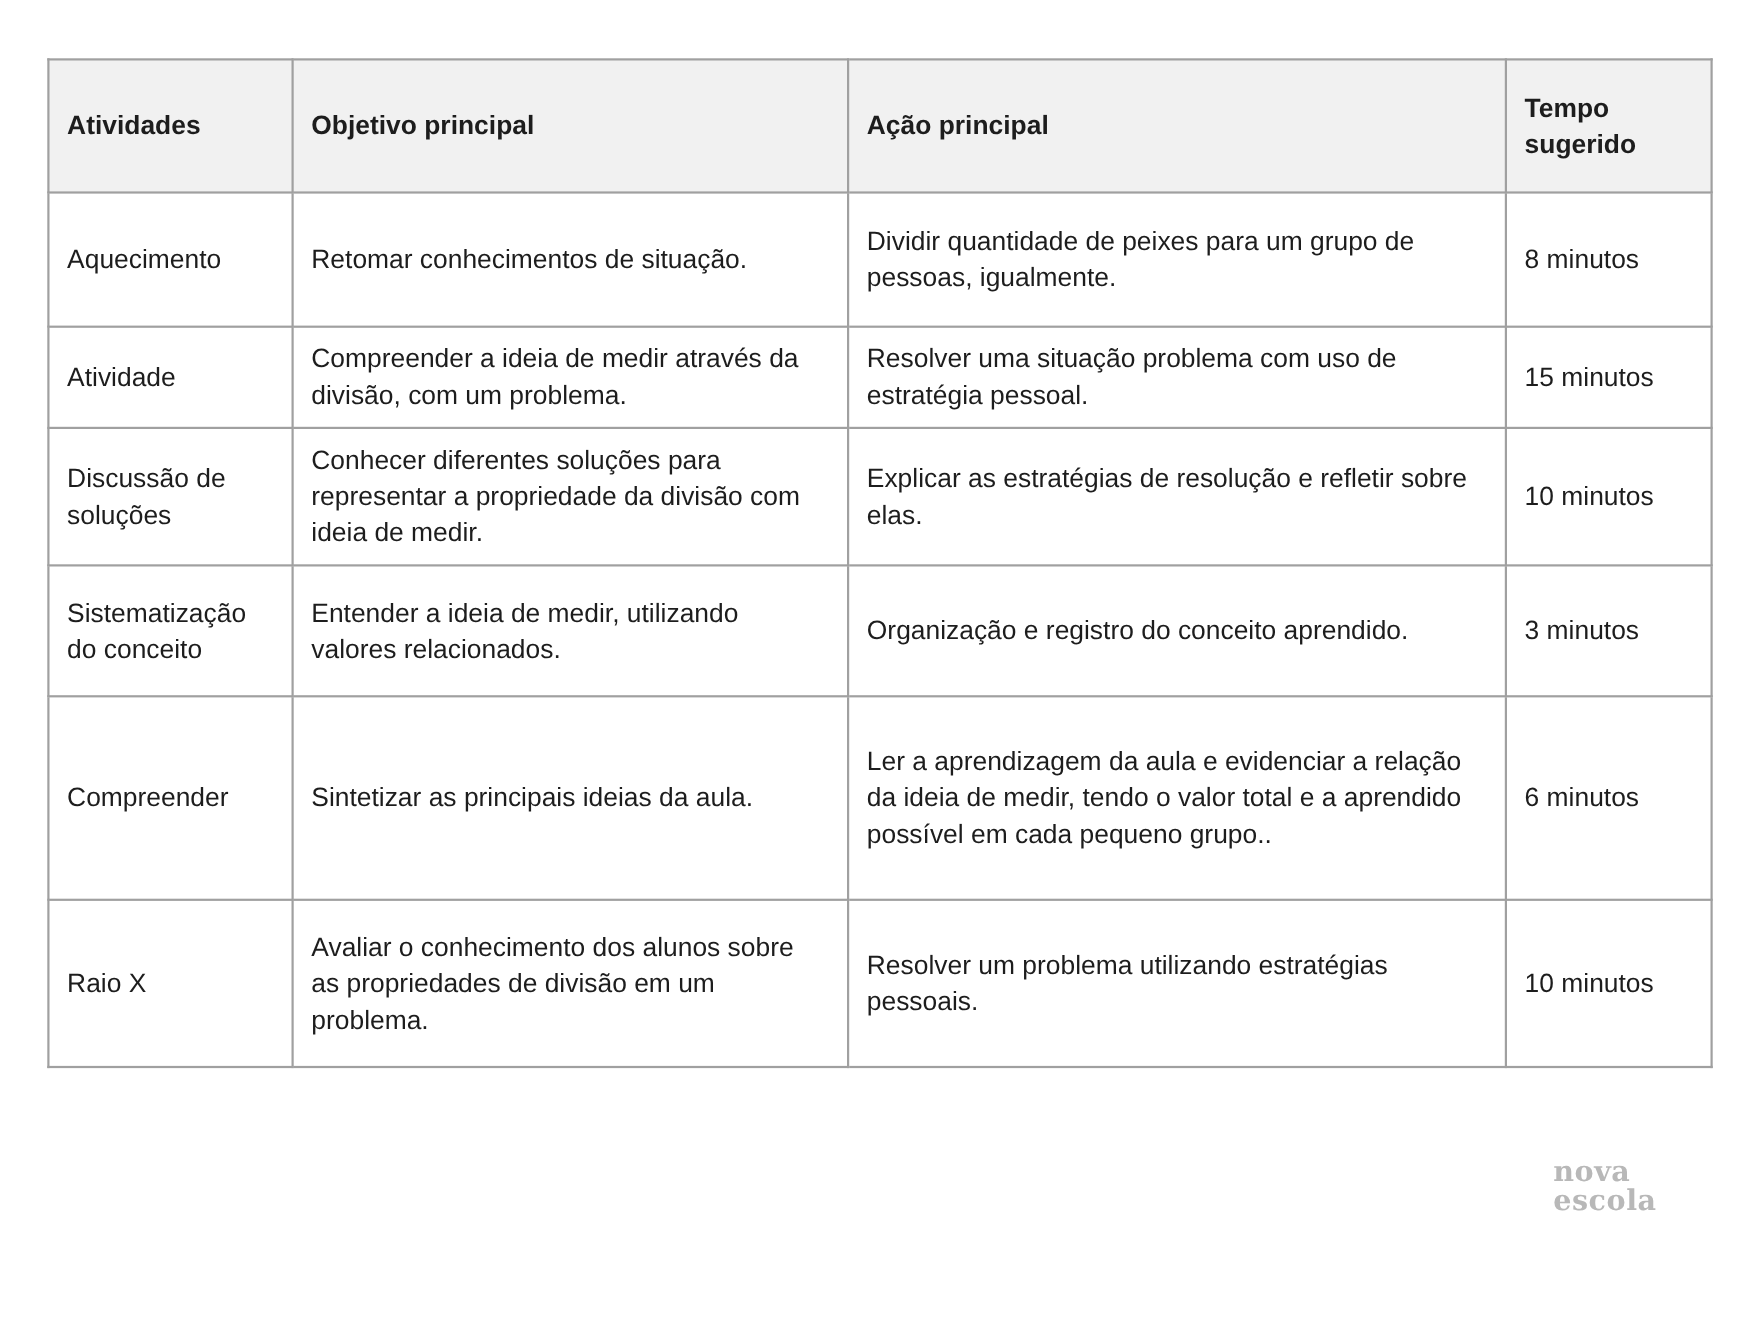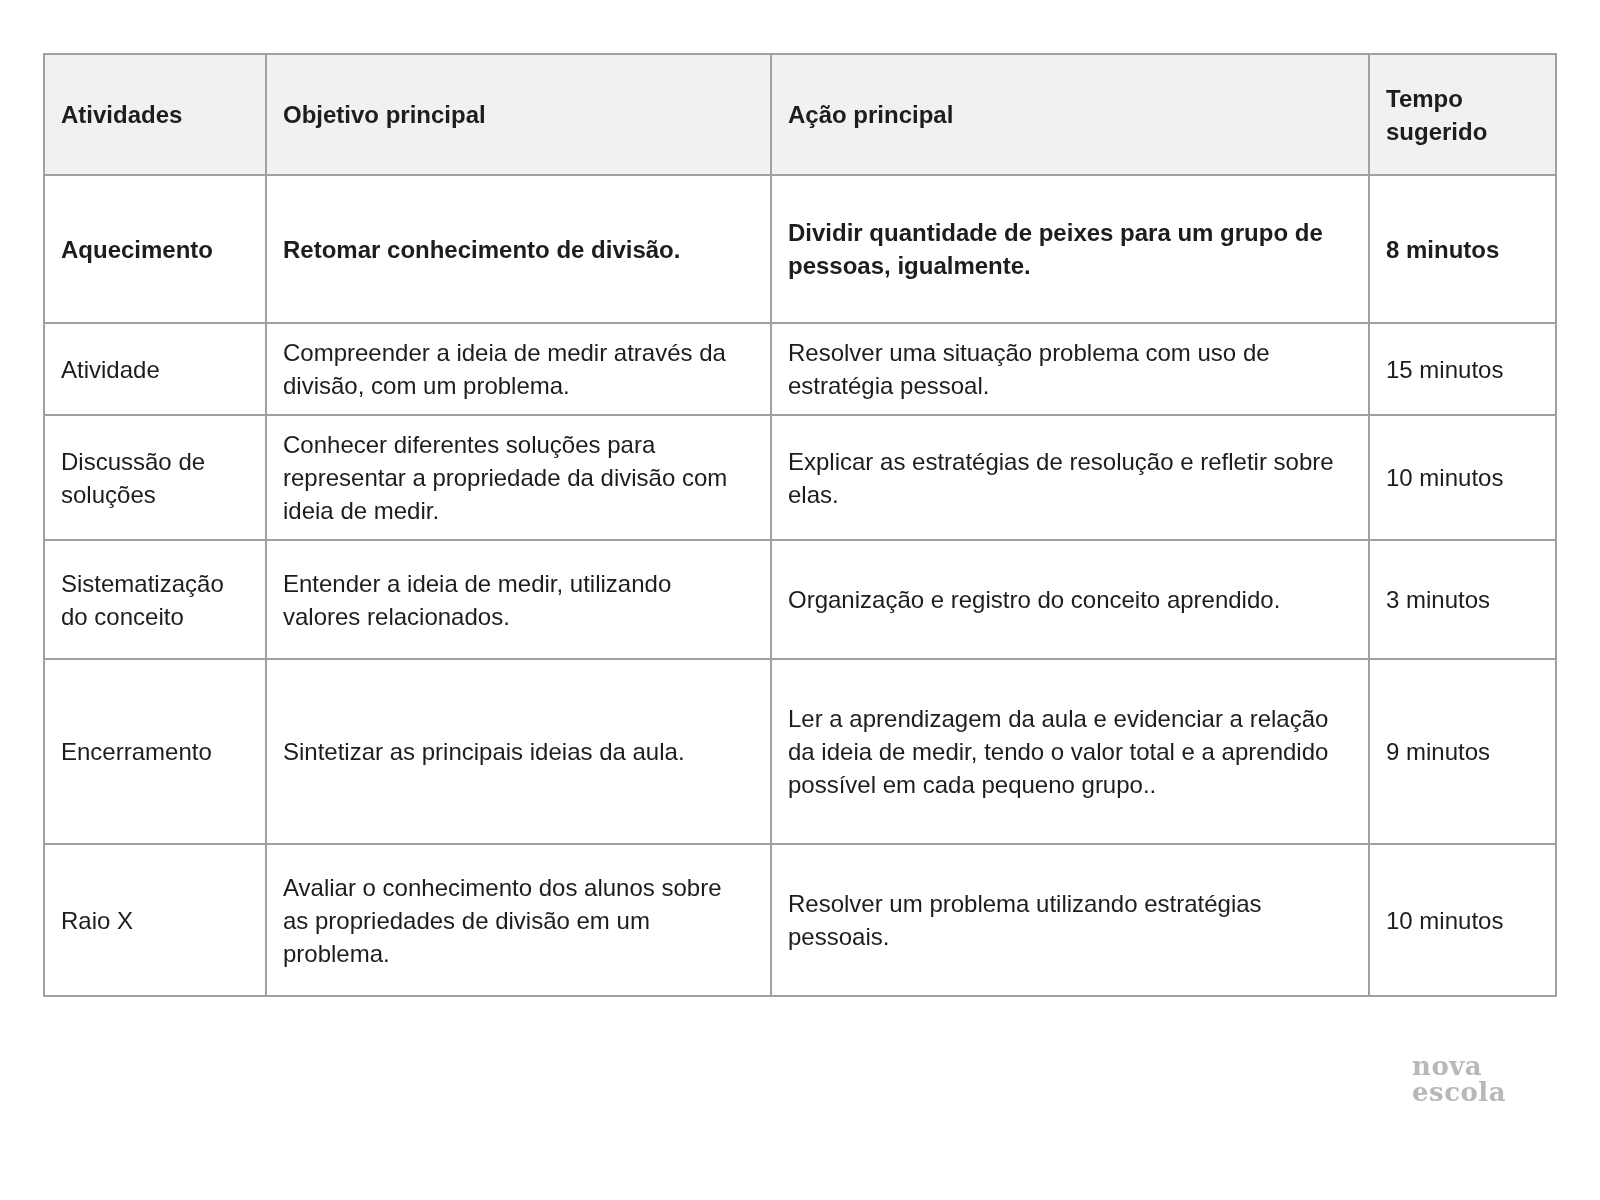--- a/index.html
+++ b/index.html
@@ -38,21 +38,21 @@
     line-height:33px;
     text-align:left;
     word-wrap:break-word;
   }
   .lesson-table thead th{
     background:var(--header-bg);
     font-weight:bold;
     vertical-align:middle;
   }
   thead tr{height:121px;}
-  tbody tr:nth-child(1){height:148px;font-weight:bold;}
+  tbody tr:nth-child(1){height:122px;}
   tbody tr:nth-child(2){height:88px;}
   tbody tr:nth-child(3){height:108px;}
   tbody tr:nth-child(4){height:119px;margin-left:42px;}
   tbody tr:nth-child(5){height:185px;}
   tbody tr:nth-child(6){height:152px;}
   .logo{
     position:absolute;
     left:1412px;top:1053px;
     font-family:"DejaVu Serif","Liberation Serif",serif;
     font-weight:bold;
@@ -78,21 +78,21 @@
     <tr>
       <th>Atividades</th>
       <th>Objetivo principal</th>
       <th>Ação principal</th>
       <th>Tempo sugerido</th>
     </tr>
   </thead>
   <tbody>
     <tr>
       <td>Aquecimento</td>
-      <td>Retomar conhecimento de divisão.</td>
+      <td>Retomar conhecimentos de situação.</td>
       <td>Dividir quantidade de peixes para um grupo de pessoas, igualmente.</td>
       <td>8 minutos</td>
     </tr>
     <tr>
       <td>Atividade</td>
       <td>Compreender a ideia de medir através da divisão, com um problema.</td>
       <td>Resolver uma situação problema com uso de estratégia pessoal.</td>
       <td>15 minutos</td>
     </tr>
     <tr>
@@ -101,24 +101,24 @@
       <td>Explicar as estratégias de resolução e refletir sobre elas.</td>
       <td>10 minutos</td>
     </tr>
     <tr>
       <td>Sistematização do conceito</td>
       <td>Entender a ideia de medir, utilizando valores relacionados.</td>
       <td>Organização e registro do conceito aprendido.</td>
       <td>3 minutos</td>
     </tr>
     <tr>
-      <td>Encerramento</td>
+      <td>Compreender</td>
       <td>Sintetizar as principais ideias da aula.</td>
       <td>Ler a aprendizagem da aula e evidenciar a relação da ideia de medir, tendo o valor total e a aprendido possível em cada pequeno grupo..</td>
-      <td>9 minutos</td>
+      <td>6 minutos</td>
     </tr>
     <tr>
       <td>Raio X</td>
       <td>Avaliar o conhecimento dos alunos sobre as propriedades de divisão em um problema.</td>
       <td>Resolver um problema utilizando estratégias pessoais.</td>
       <td>10 minutos</td>
     </tr>
   </tbody>
 </table>
 

